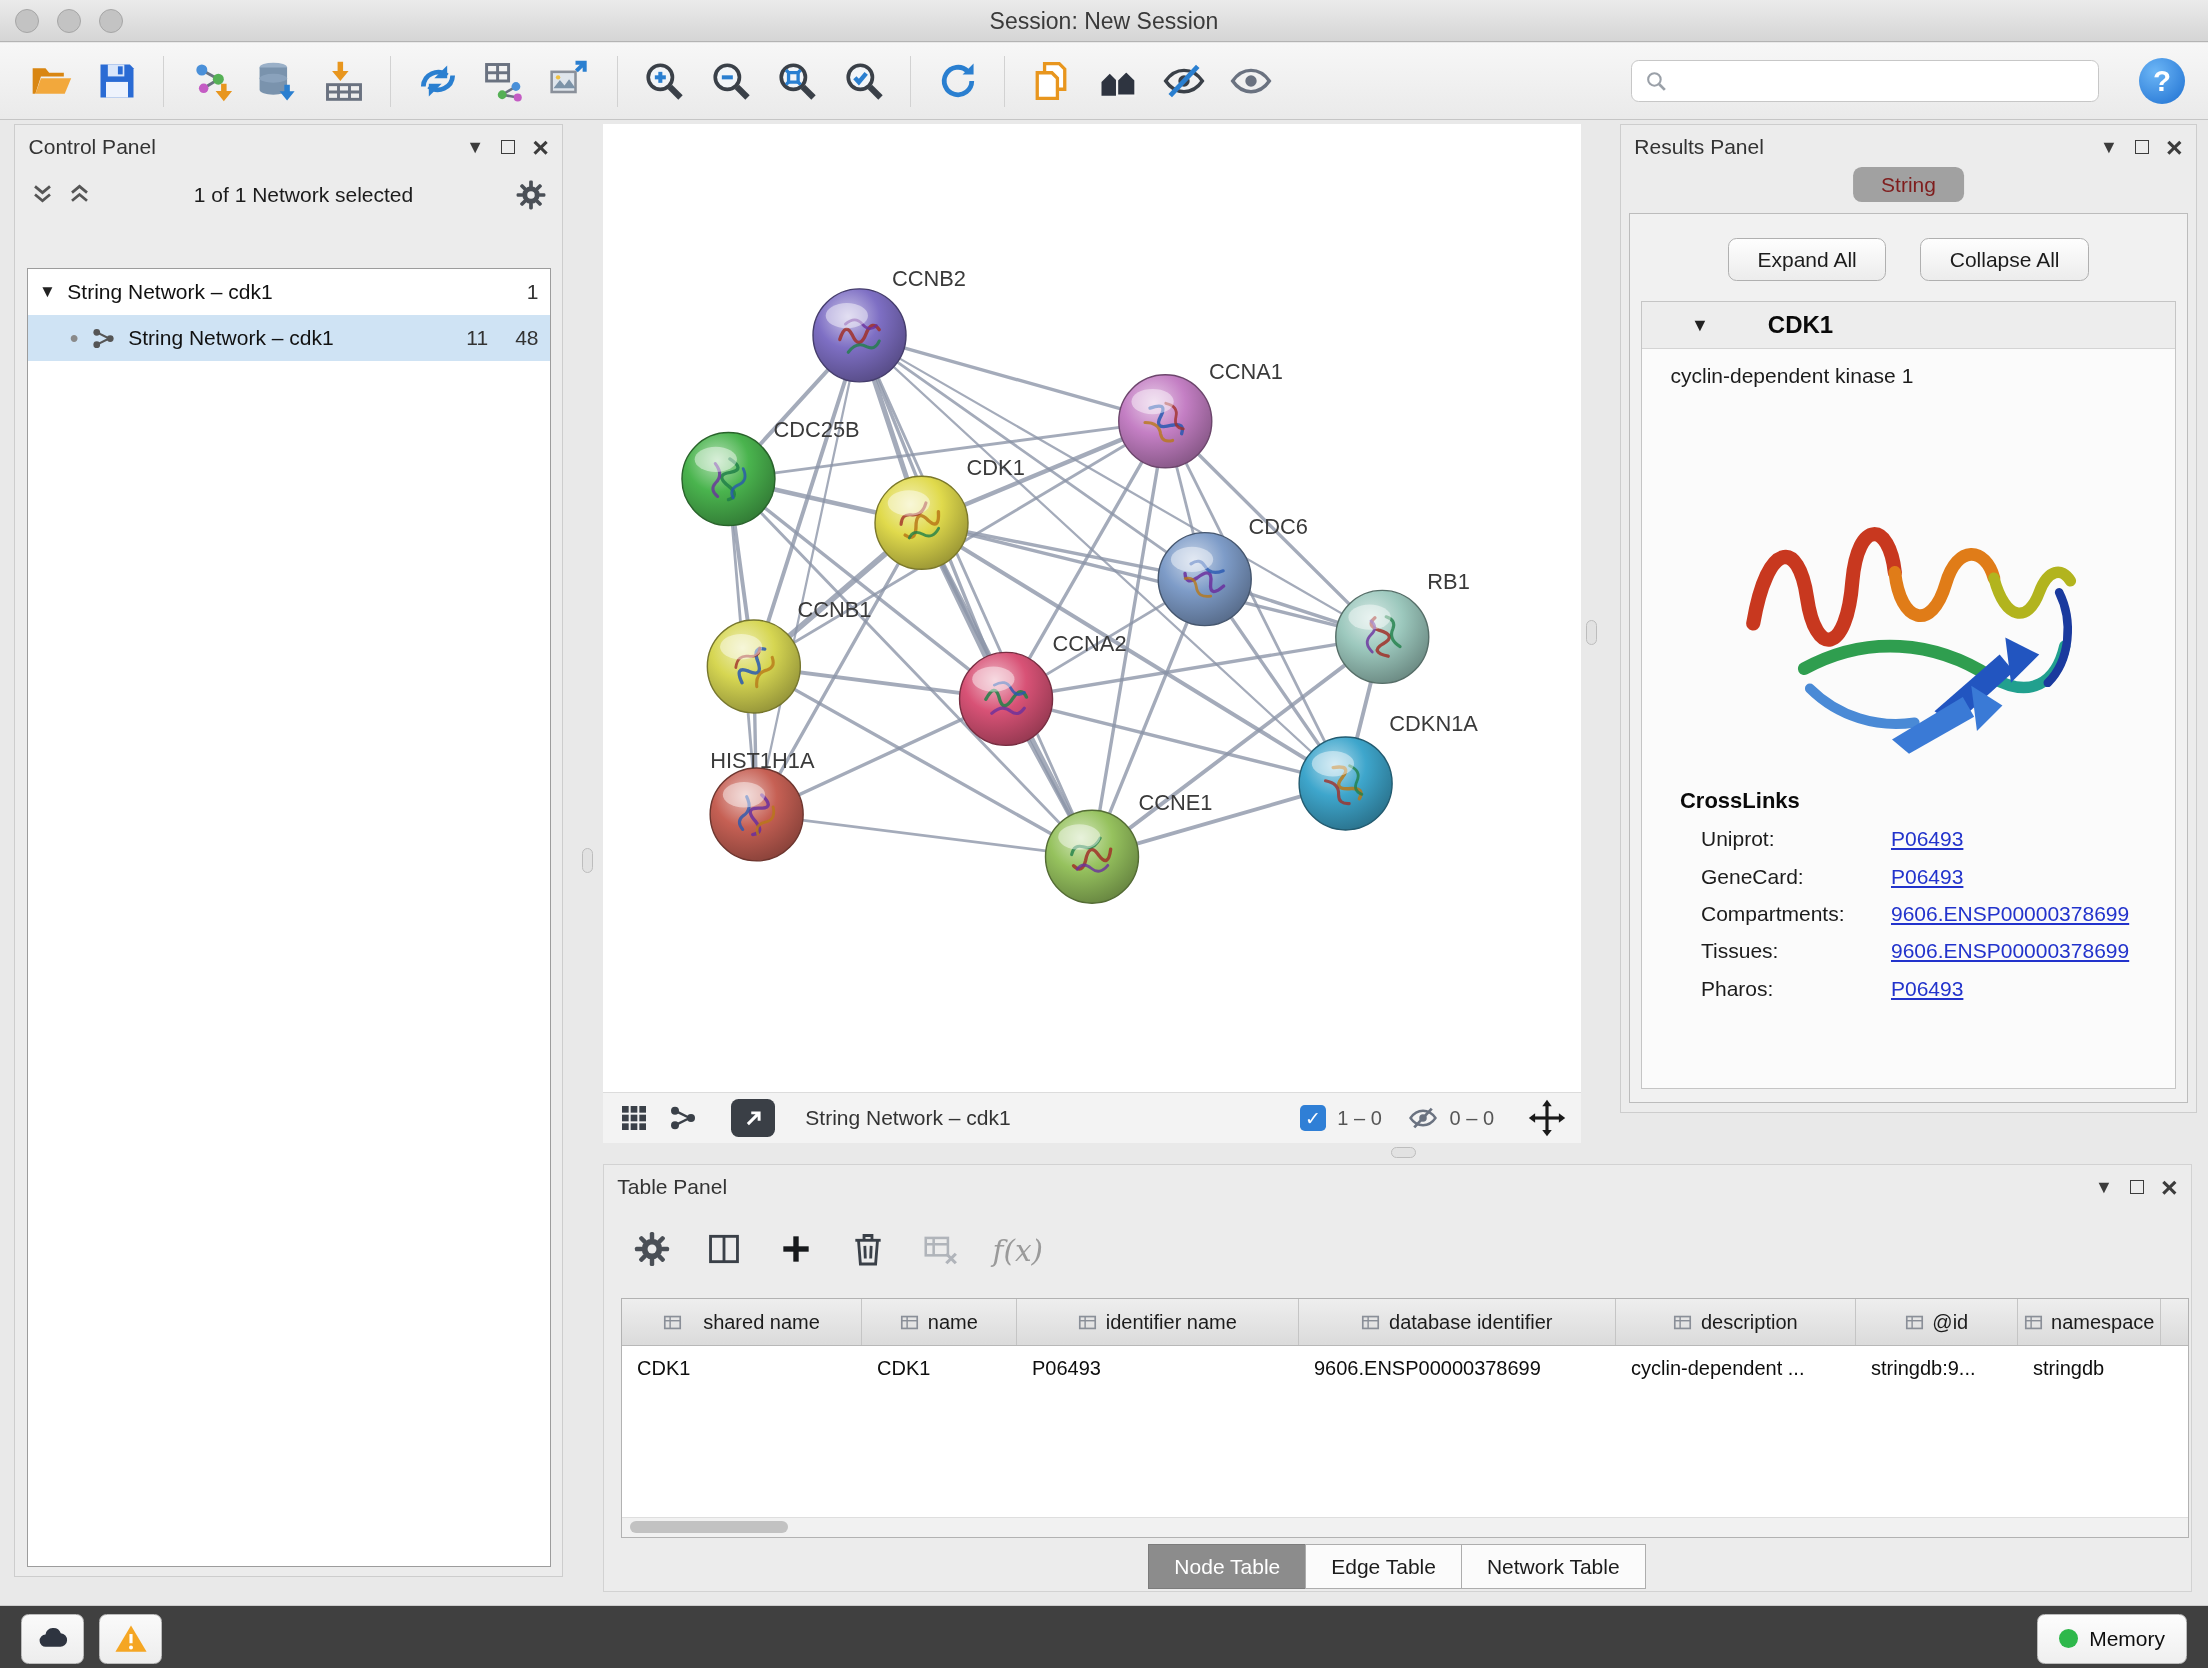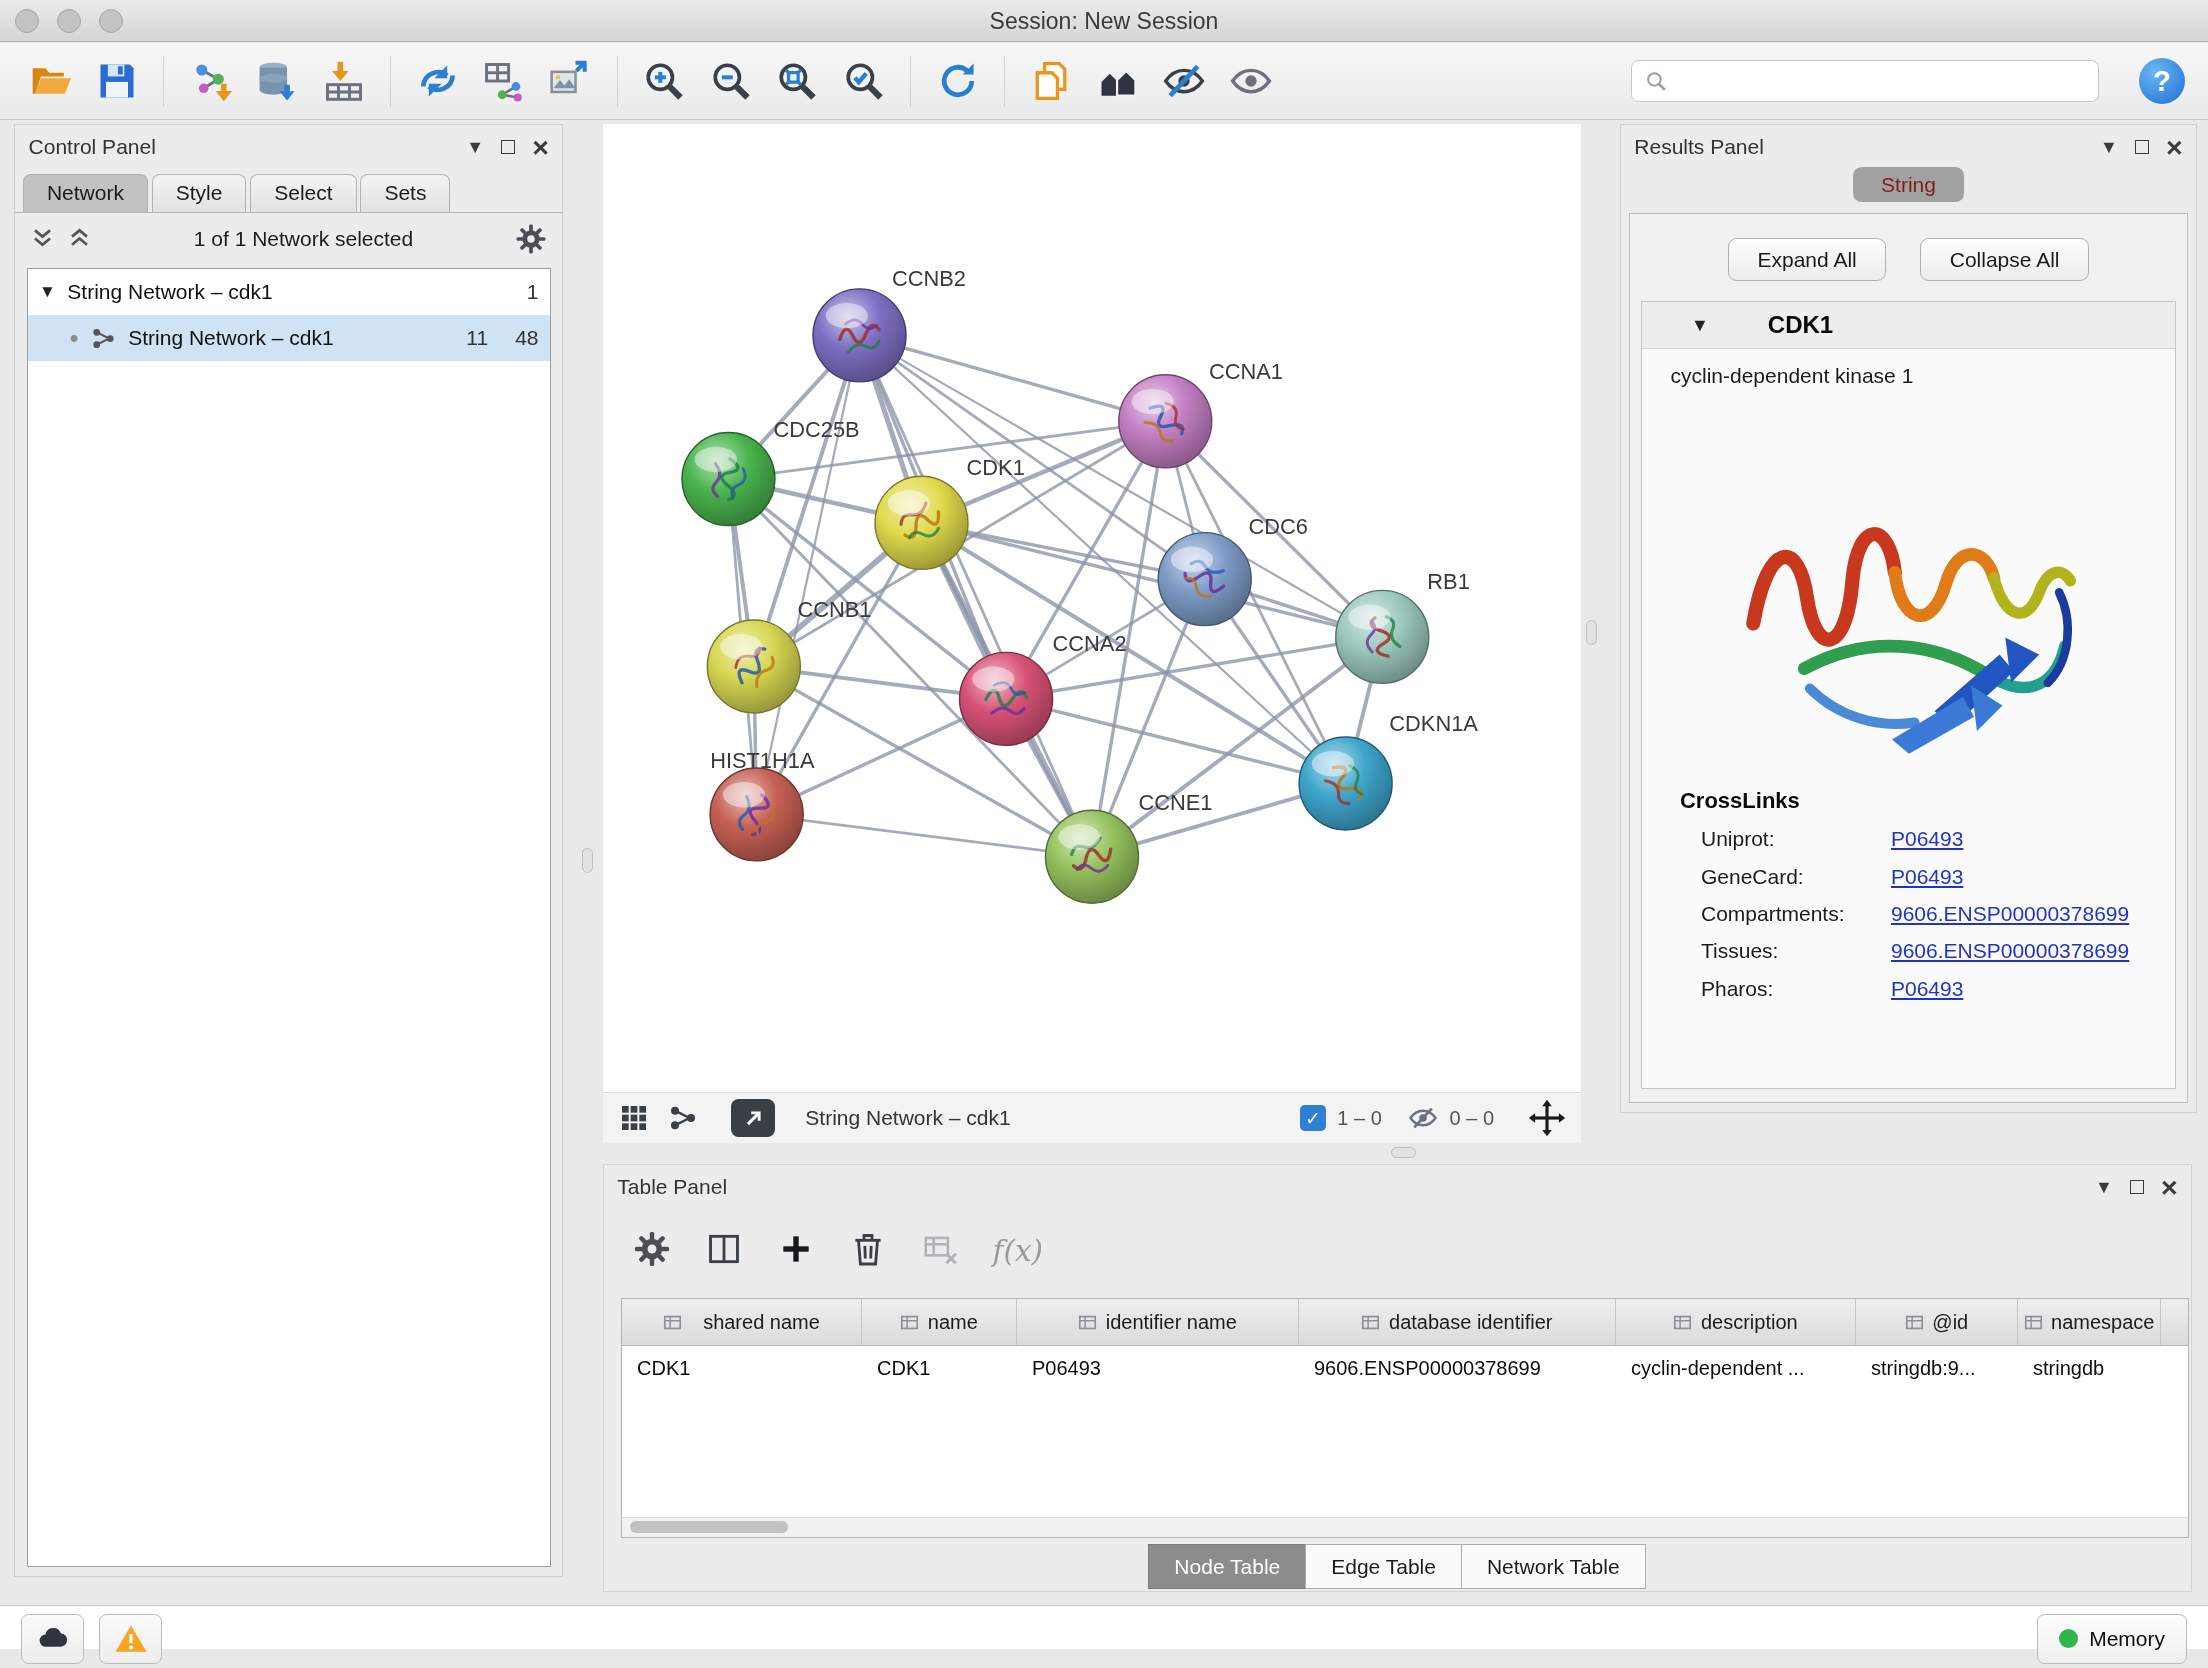--- a/index.html
+++ b/index.html
@@ -108,21 +108,21 @@
   .th svg{width:19px;height:19px;flex:0 0 auto;}
   .tbl-row{display:flex;height:44px;align-items:center;font-size:20px;color:#0e0e0e;}
   .td{padding-left:15px;box-sizing:border-box;flex:0 0 auto;white-space:nowrap;overflow:hidden;}
   .hscroll{position:absolute;left:0;right:0;bottom:0;height:19px;background:#f1f1f1;border-top:1px solid #dedede;}
   .hthumb{position:absolute;left:7.6px;top:2.9px;width:158px;height:12.4px;background:#c2c2c2;border-radius:6.7px;}
   .tp-tabs{position:absolute;left:0;right:0;bottom:1.9px;display:flex;justify-content:center;}
   .tp-tab{padding:9.5px 25px;font-size:21px;color:#1c1c1c;background:#fbfbfb;border:1px solid #adadad;margin-left:-1px;}
   .tp-tab.active{background:#8c8c8c;color:#fff;border-color:#7c7c7c;}
 
   
-  .bottom-bar{position:absolute;left:0;top:1605px;width:100%;height:44px;background:#ffffff;border-top:1px solid #cecece;box-sizing:border-box;}
+  .bottom-bar{position:absolute;left:0;top:1605px;width:100%;height:63px;background:#404040;border-top:1px solid #cecece;box-sizing:border-box;}
   .bb-btn{position:absolute;top:7.6px;width:61px;height:48px;border:1px solid #bbb;border-radius:7.6px;
     background:linear-gradient(#fafafa,#ededed);display:flex;align-items:center;justify-content:center;}
   .bb-btn svg{width:34px;height:34px;}
   #cloud-btn{left:21px;} #warn-btn{left:99px;}
   .memory-btn{position:absolute;right:21px;top:7.6px;height:48px;border:1px solid #bbb;border-radius:7.6px;
     background:linear-gradient(#fdfdfd,#efefef);display:flex;align-items:center;gap:11.4px;padding:0 21px;font-size:21px;color:#0e0e0e;}
   .mem-dot{width:19px;height:19px;border-radius:50%;background:#2eb84b;}
 
   
   .vdot,.hdot{position:absolute;background:#e2e2e2;border:1px solid #bdbdbd;border-radius:6.7px;box-sizing:border-box;}
@@ -304,26 +304,20 @@
 
 <div class="control-panel">
   <div class="panel-header">
     <span>Control Panel</span>
     <span class="ph-icons">
       <span class="ph-tri">▼</span>
       <span class="ph-sq"></span>
       <span class="ph-x">×</span>
     </span>
   </div>
-  <div class="ctabs" id="control-tabs">
-      <div class="ctab active">Network</div>
-      <div class="ctab">Style</div>
-      <div class="ctab">Select</div>
-      <div class="ctab">Sets</div>
-    </div>
   <div class="csub">
     <svg class="chev" viewBox="0 0 20 20">
         <g fill="none" stroke="#555" stroke-width="2.2">
           <path d="M4 3.5l6 5 6-5"></path>
           <path d="M4 10l6 5 6-5"></path>
         </g>
       </svg>
     <svg class="chev" viewBox="0 0 20 20">
         <g fill="none" stroke="#555" stroke-width="2.2">
           <path d="M4 8.5l6-5 6 5"></path>

